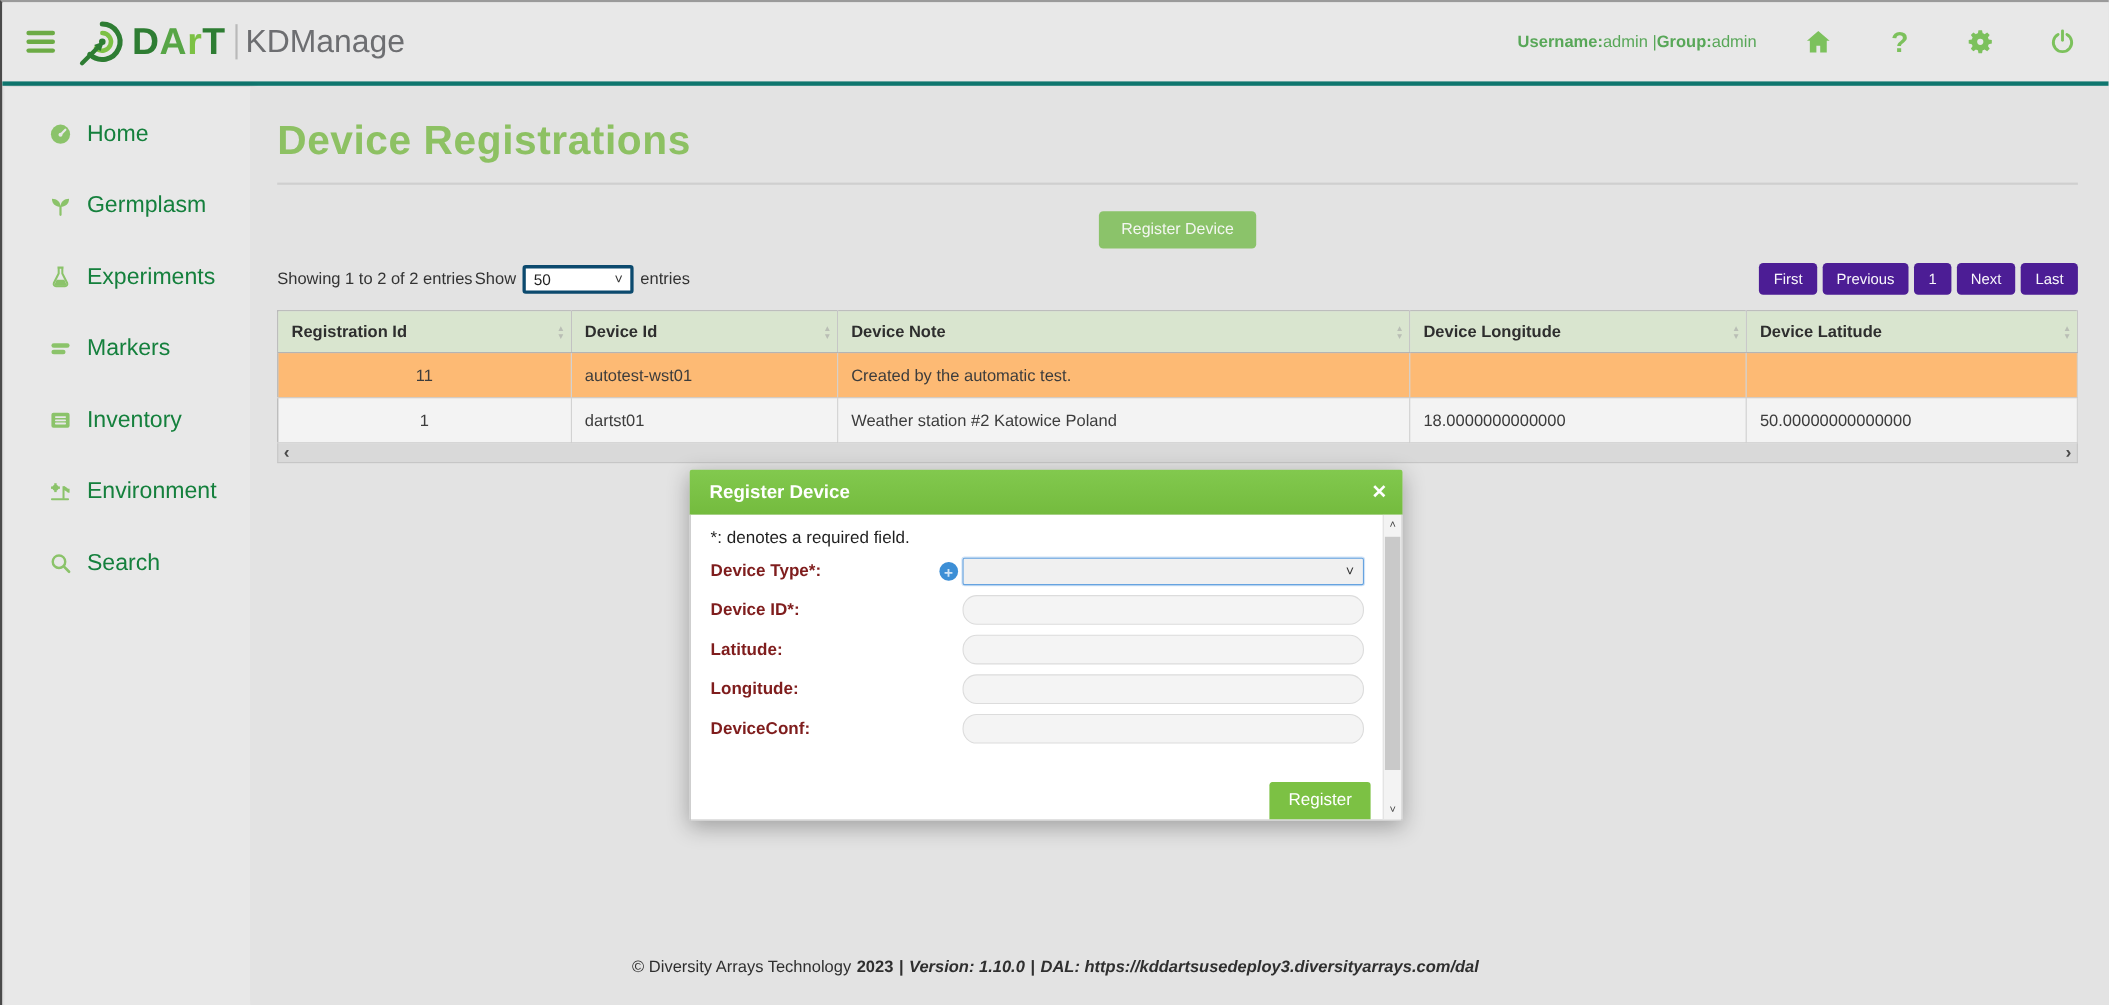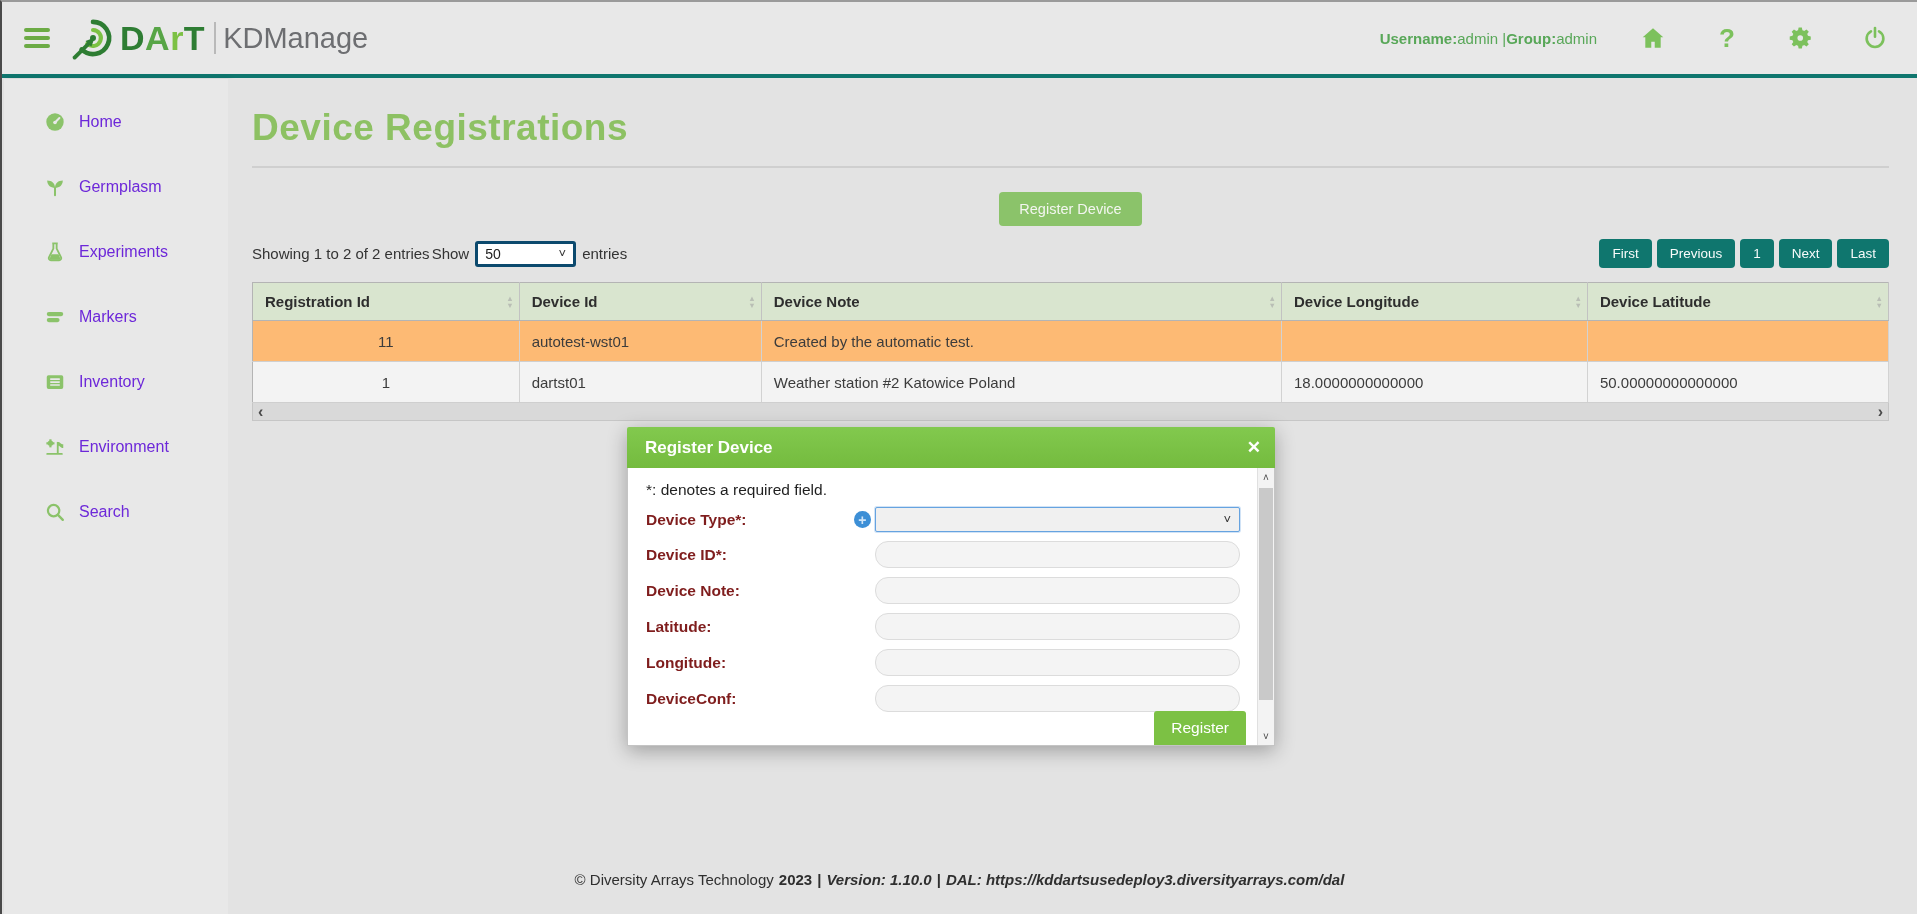--- a/index.html
+++ b/index.html
@@ -38,21 +38,21 @@
 
   
   .sidebar {
     position:absolute; top:77px; left:2px; bottom:0; width:224px;
     background:#e8e8e8; box-shadow:3px 0 6px rgba(0,0,0,.10);
     padding-top:10px;
   }
   .side-item { height:65px; display:flex; align-items:center; padding-left:40px; cursor:pointer; }
   .side-item .sicon { width:22px; height:22px; margin-right:13px; display:flex; align-items:center; justify-content:center; }
   .side-item .sicon svg { width:22px; height:22px; }
-  .side-label { font-size:16px; color:#6d28d9; }
+  .side-label { font-size:21px; color:#15803d; }
 
   
   .main { position:absolute; top:77px; left:226px; right:0; bottom:0; background:#e3e3e3; padding:10px 28px 0 24px; }
   .page-title { font-size:37px; font-weight:bold; color:#8dc163; letter-spacing:.5px; margin-top:18px; }
   .title-rule { border:none; border-top:2px solid #cfcfcf; margin-top:17px; }
   .center-row { text-align:center; margin-top:24px; }
   .btn-green {
     display:inline-block; background:#8bc36a; color:#f3f6f0; border:none; cursor:pointer;
     font-size:14.5px; padding:9px 20px; border-radius:4px; font-family:inherit;
   }
@@ -62,21 +62,21 @@
   .show-label { font-size:15px; color:#333; }
   .fake-select {
     width:101px; height:26px; background:#fff; border:3px solid #0c4a6e; border-radius:3px;
     display:flex; align-items:center; margin:0 6px; cursor:pointer; position:relative;
   }
   .fake-select .val { font-size:14px; color:#222; padding-left:7px; }
   .fake-select .chev { position:absolute; right:7px; font-size:13px; color:#333; }
   .entries-label { font-size:15px; color:#333; }
   .pagination { margin-left:auto; display:flex; gap:5px; }
   .page-btn {
-    background:#0f766e; color:rgba(255,255,255,.97); border:none; cursor:pointer;
+    background:#4c1d95; color:rgba(255,255,255,.97); border:none; cursor:pointer;
     font-size:13.5px; padding:7px 13px; border-radius:4px; font-family:inherit;
   }
 
   
   .reg-table { width:100%; border-collapse:collapse; margin-top:14px; border:1px solid #b4b4b4; }
   .reg-table th {
     background:#d9e5cf; font-size:15px; font-weight:bold; color:#2e2e2e; text-align:left;
     height:38px; padding:0 12px; border-right:1px solid #c2c2c2; border-bottom:1px solid #b4b4b4;
     position:relative; cursor:pointer;
   }
@@ -349,24 +349,20 @@
       <div class="type-select">
         <span class="chev">˅</span>
       </div>
     </div>
 
     <div class="field-row">
       <span class="field-label">Device ID*:</span>
       <input class="pill-input" type="text" style="">
     </div>
     <div class="field-row">
-      <span class="field-label">Device Note:</span>
-      <input class="pill-input" type="text" style="">
-    </div>
-    <div class="field-row">
       <span class="field-label">Latitude:</span>
       <input class="pill-input" type="text" style="">
     </div>
     <div class="field-row">
       <span class="field-label">Longitude:</span>
       <input class="pill-input" type="text" style="">
     </div>
     <div class="field-row">
       <span class="field-label">DeviceConf:</span>
       <input class="pill-input" type="text" style="">

